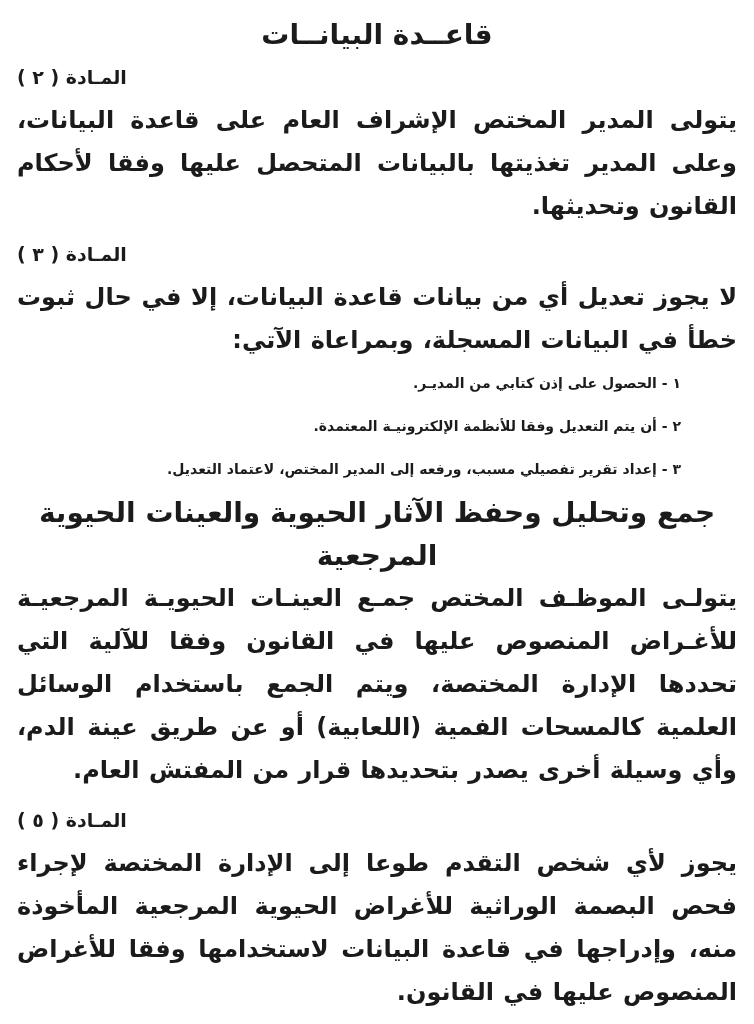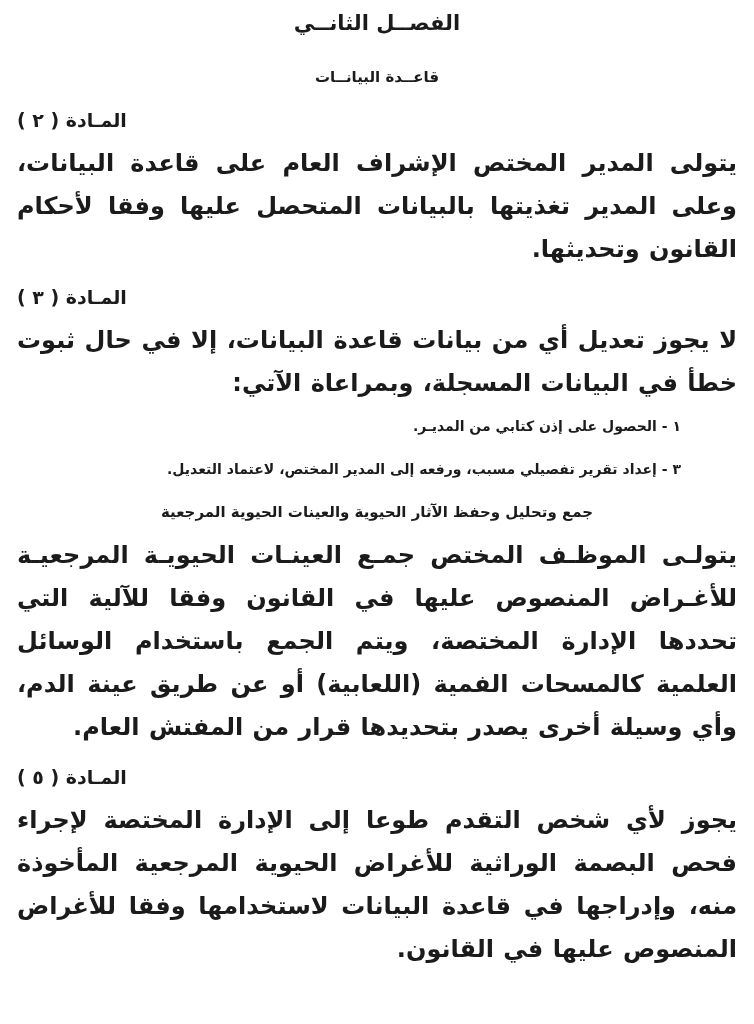--- a/index.html
+++ b/index.html
@@ -20,21 +20,21 @@
     padding: 2px 17px 0 17px;
   }
   .chapter-title {
     text-align: center;
     font-size: 21px;
     line-height: 43px;
     letter-spacing: 0.5px;
   }
   .chapter-subtitle {
     text-align: center;
-    font-size: 15px;
+    font-size: 28px;
     line-height: 43px;
   }
   .article-heading {
     text-align: left;
     font-size: 19px;
     line-height: 43px;
   }
   .para {
     font-size: 24px;
     line-height: 43px;
@@ -56,34 +56,34 @@
   .mt-art3  { margin-top: 5px;  }
   .mt-ch3   { margin-top: 16px; }
   .mt-art4  { margin-top: 21px; }
   .mt-art5  { margin-top: 7px;  }
 </style>
 </head>
 <body>
 
 <div class="doc">
 
-  <div class="chapter-title">الفصــل الثانــي</div>
 
   <div class="chapter-subtitle mt-sub">قاعــدة البيانــات</div>
 
   <div class="article-heading">المـادة ( ٢ )</div>
 
   <div class="para">يتولى المدير المختص الإشراف العام على قاعدة البيانات، وعلى المدير تغذيتها بالبيانات المتحصل عليها وفقا لأحكام القانون وتحديثها.</div>
 
   <div class="article-heading mt-art3">المـادة ( ٣ )</div>
 
   <div class="para">لا يجوز تعديل أي من بيانات قاعدة البيانات، إلا في حال ثبوت خطأ في البيانات المسجلة، وبمراعاة الآتي:</div>
 
   <div class="list">
     <div class="list-item">١ - الحصول على إذن كتابي من المديـر.</div>
+    <div class="list-item">٢ - أن يتم التعديل وفقا للأنظمة الإلكترونيـة المعتمدة.</div>
     <div class="list-item">٣ - إعداد تقرير تفصيلي مسبب، ورفعه إلى المدير المختص، لاعتماد التعديل.</div>
   </div>
 
 
   <div class="chapter-subtitle">جمع وتحليل وحفظ الآثار الحيوية والعينات الحيوية المرجعية</div>
 
 
   <div class="para">يتولـى الموظـف المختص جمـع العينـات الحيويـة المرجعيـة للأغـراض المنصوص عليها في القانون وفقا للآلية التي تحددها الإدارة المختصة، ويتم الجمع باستخدام الوسائل العلمية كالمسحات الفمية (اللعابية) أو عن طريق عينة الدم، وأي وسيلة أخرى يصدر بتحديدها قرار من المفتش العام.</div>
 
   <div class="article-heading mt-art5">المـادة ( ٥ )</div>

